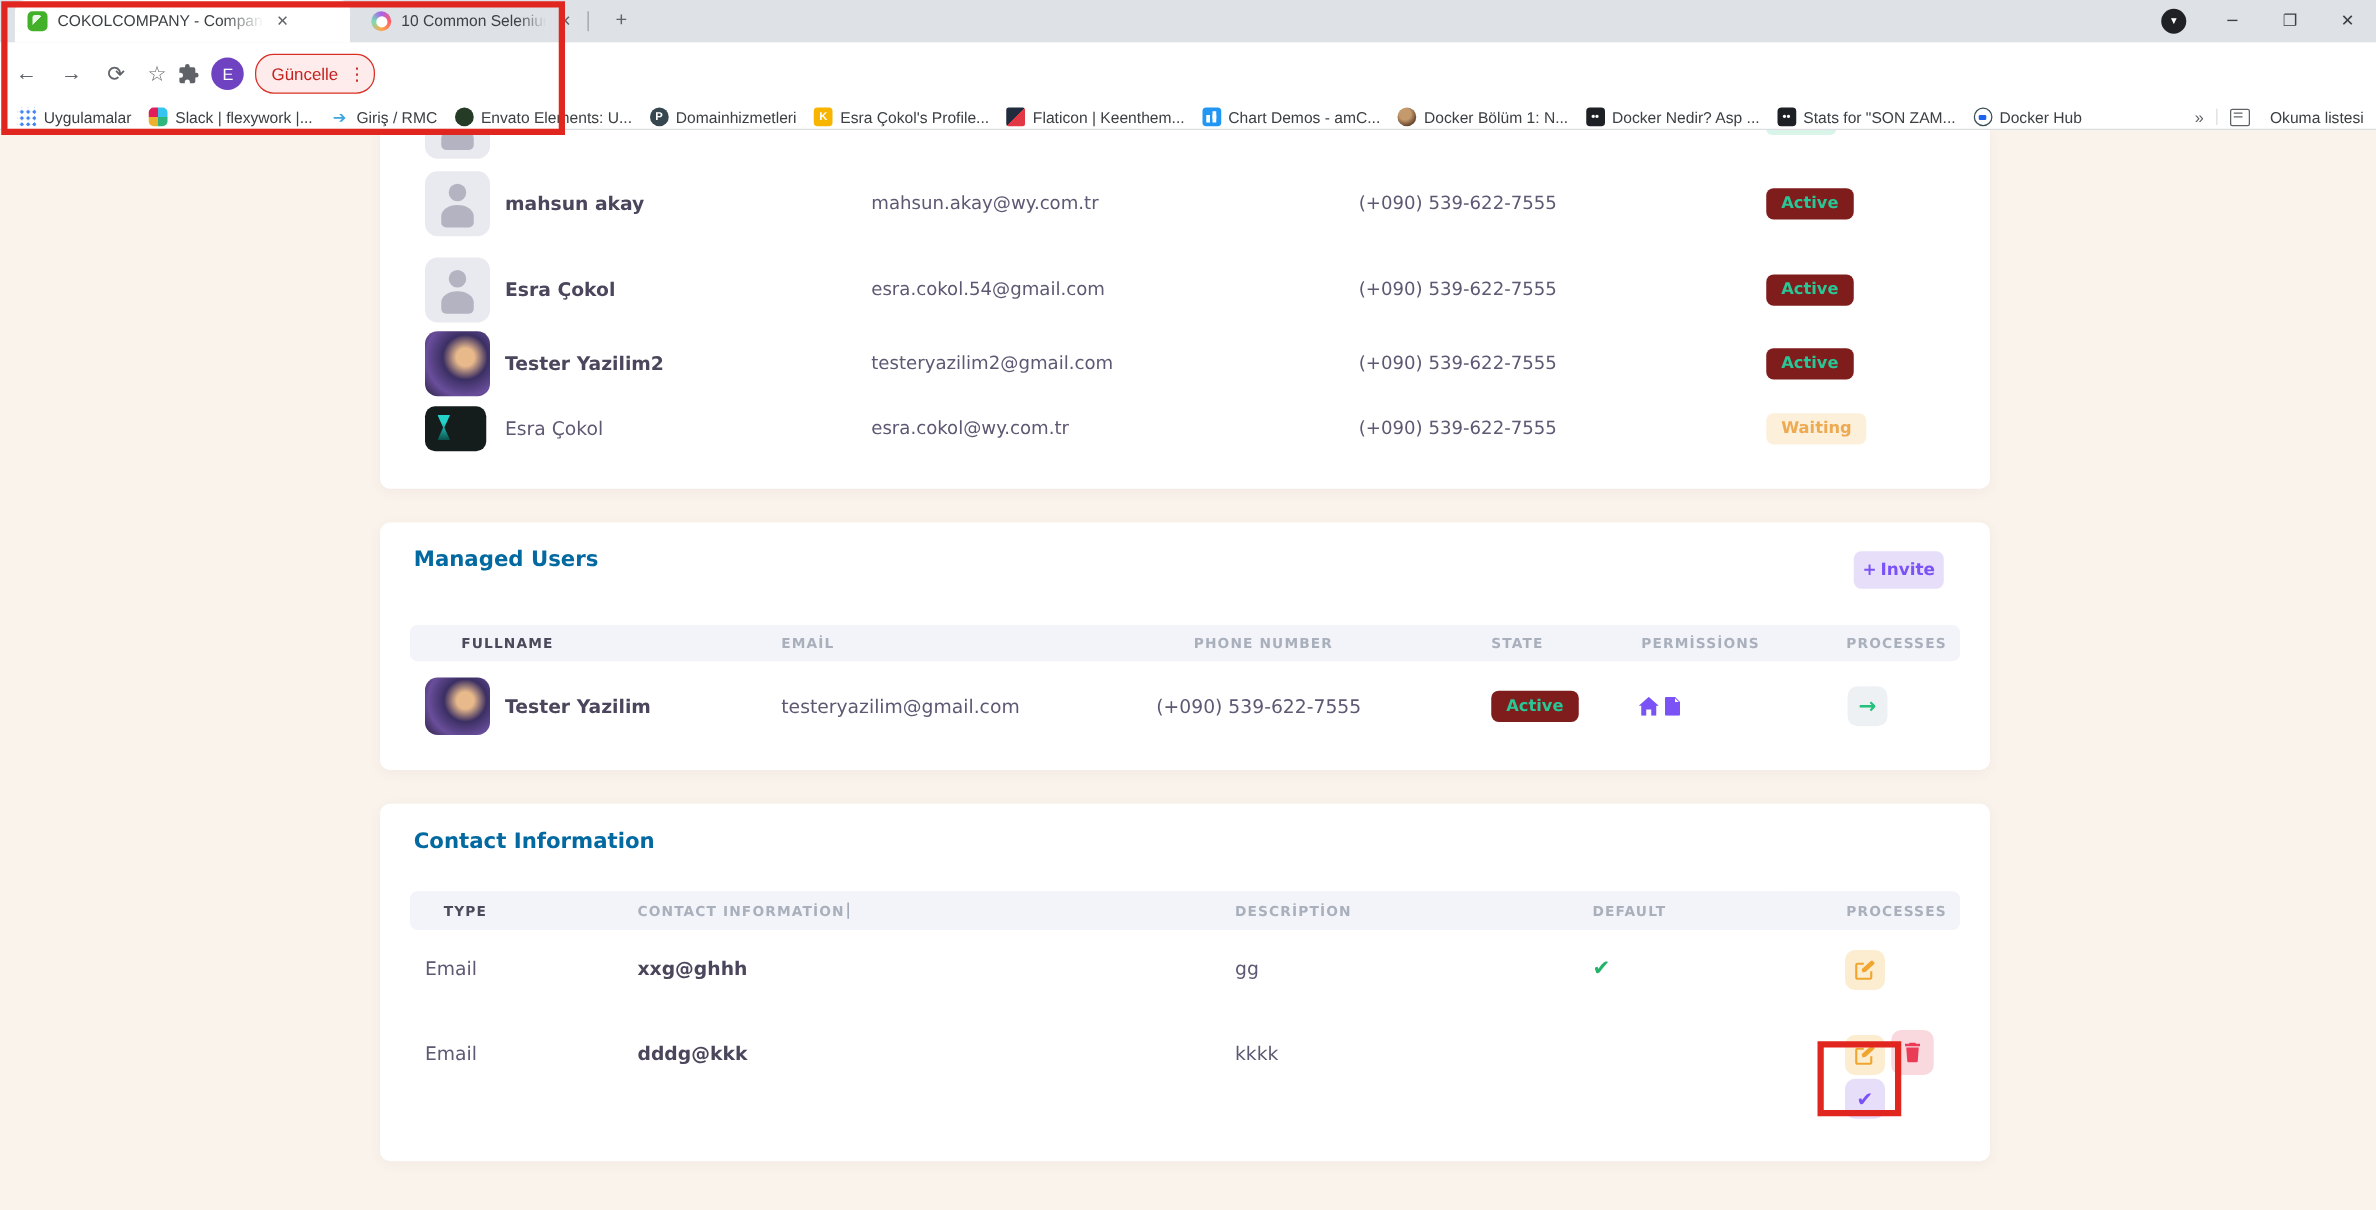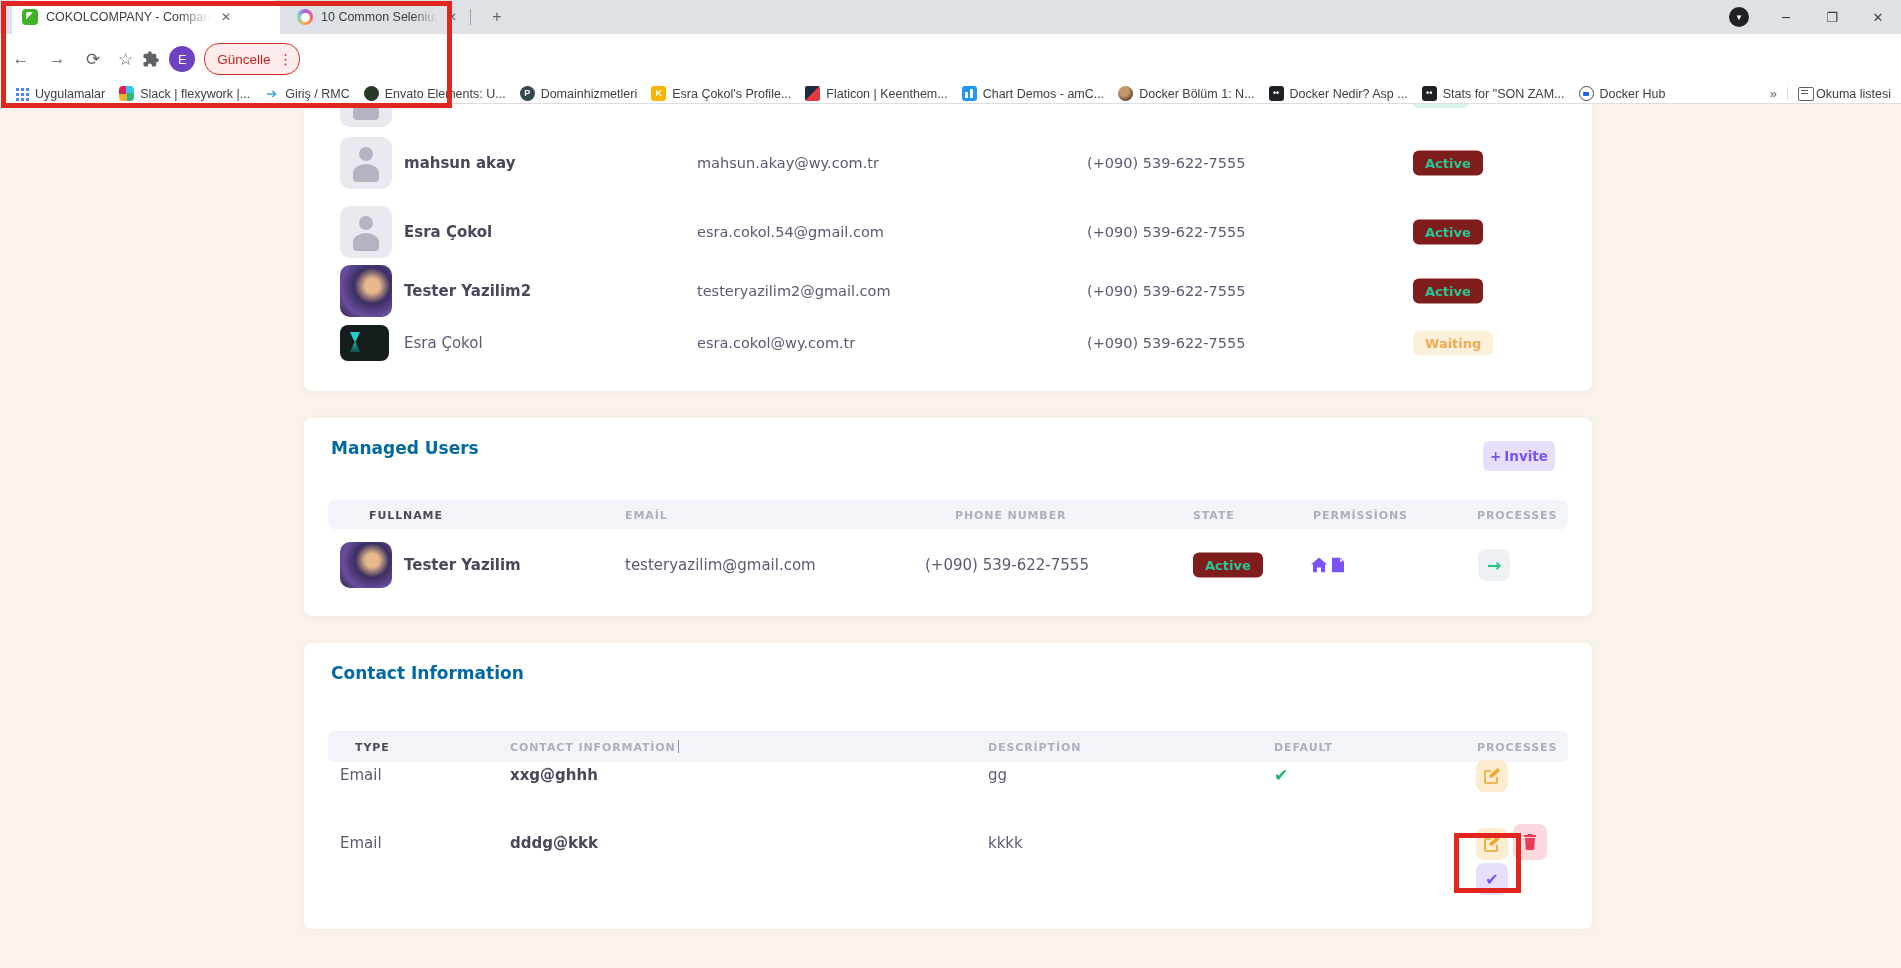--- a/index.html
+++ b/index.html
@@ -37,21 +37,21 @@
   .bi-apps-grid{background-image:radial-gradient(circle,#4285f4 1.4px,transparent 1.6px);background-size:5px 5px;background-position:1px 1px;border-radius:0;}
   .bi-slack{background:conic-gradient(#36c5f0 0 25%,#2eb67d 0 50%,#ecb22e 0 75%,#e01e5a 0);border-radius:4px;}
   .bi-flaticon{background:linear-gradient(135deg,#202b3d 50%,#e23744 50%);border-radius:2px;}
   .bi-chart{background:#2196f3;border-radius:3px;}
   .bi-chart::after{content:"";position:absolute;left:3px;bottom:3px;width:3px;height:6px;background:#fff;box-shadow:5px 0 0 #fff, 5px -3px 0 #fff;}
   .bi-photo{background:radial-gradient(circle at 40% 35%,#c49a6c 0 35%,#6b4a32 70%);border-radius:50%;}
   .bi-docker{background:#fff;border:1.5px solid #384d54;border-radius:50%;box-sizing:border-box;}
   .bi-docker::after{content:"";position:absolute;left:3px;top:4.5px;width:6.5px;height:4px;background:#1d63ed;border-radius:1px;}
   .bm-overflow{margin-left:auto;color:#5f6368;font-size:13px;}
   .bm-divider{width:1px;height:13px;background:#dadce0;margin:0 10px;}
-  .readlist{display:flex;align-items:flex-end;gap:2px;margin-right:10px;}
+  .readlist{display:flex;align-items:flex-end;gap:16px;margin-right:10px;}
   .readlist-icon{width:14px;height:12px;border:1.4px solid #5f6368;border-radius:2px;position:relative;}
   .readlist-icon::after{content:"";position:absolute;left:2px;top:2px;width:7px;height:1.2px;background:#5f6368;box-shadow:0 3px 0 #5f6368;}
   
   .page{position:absolute;left:0;top:104px;width:1901px;height:864px;background:#faf3ec;overflow:hidden;}
   .card{position:absolute;left:304px;width:1288px;background:#fff;border-radius:8px;box-shadow:0 2px 10px rgba(80,60,40,.05);}
   #card-users{top:-1px;height:288px;border-radius:0 0 8px 8px;overflow:hidden;}
   #card-managed{top:314px;height:198px;}
   #card-contact{top:539px;height:286px;}
   .u-row{position:absolute;left:0;width:100%;height:0;}
   .u-avatar{position:absolute;left:36px;width:52px;height:52px;border-radius:10px;overflow:hidden;background:#e9e9f0;}
@@ -265,21 +265,21 @@
               </svg>
             </span>
           </div>
           <div class="sq-btn btn-arrow" style="left: 1174px; top: 131px;">→</div>
         </div>
       </div>
   </div>
 
   <div class="card" id="card-contact">
     <div class="card-title">Contact Information</div>
-    <div class="thead" style="top:88px;height:31px;" id="contact-head">
+    <div class="thead" style="top:70px;height:31px;" id="contact-head">
         <span class="th dark" style="left: 27px;">TYPE</span>
         <span class="th" style="left: 182px;">CONTACT INFORMATİON<span class="caret"></span></span>
         <span class="th" style="left: 660px;">DESCRİPTİON</span>
         <span class="th" style="left: 946px;">DEFAULT</span>
         <span class="th" style="left: 1149px;">PROCESSES</span>
       </div>
     <div id="contact-rows">
         <div class="u-row">
           <div class="cell" style="left: 36px; top: 132px;">Email</div>
           <div class="cell bold" style="left: 206px; top: 132px;">xxg@ghhh</div>

